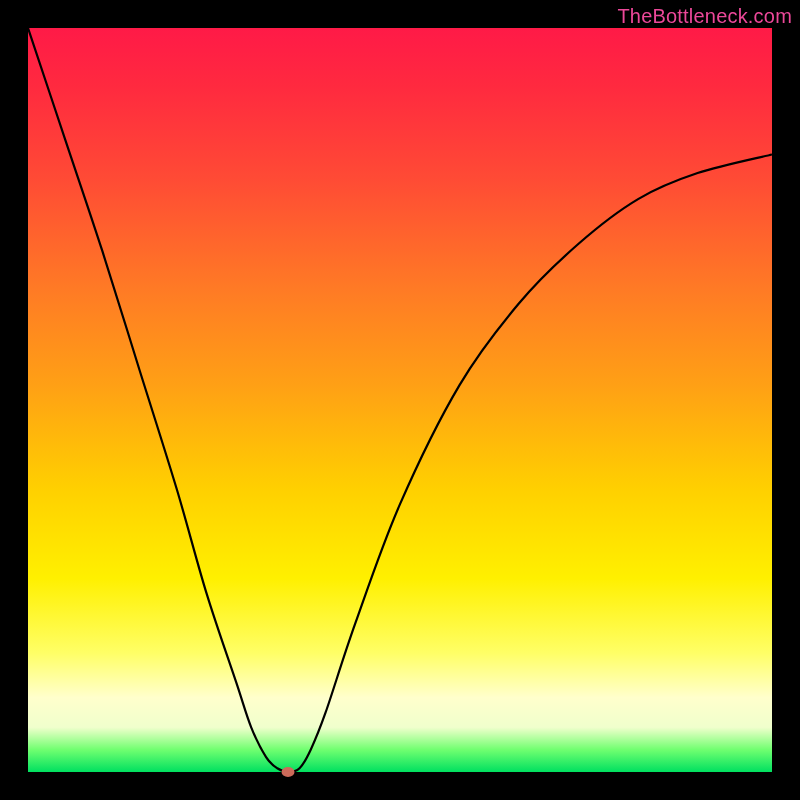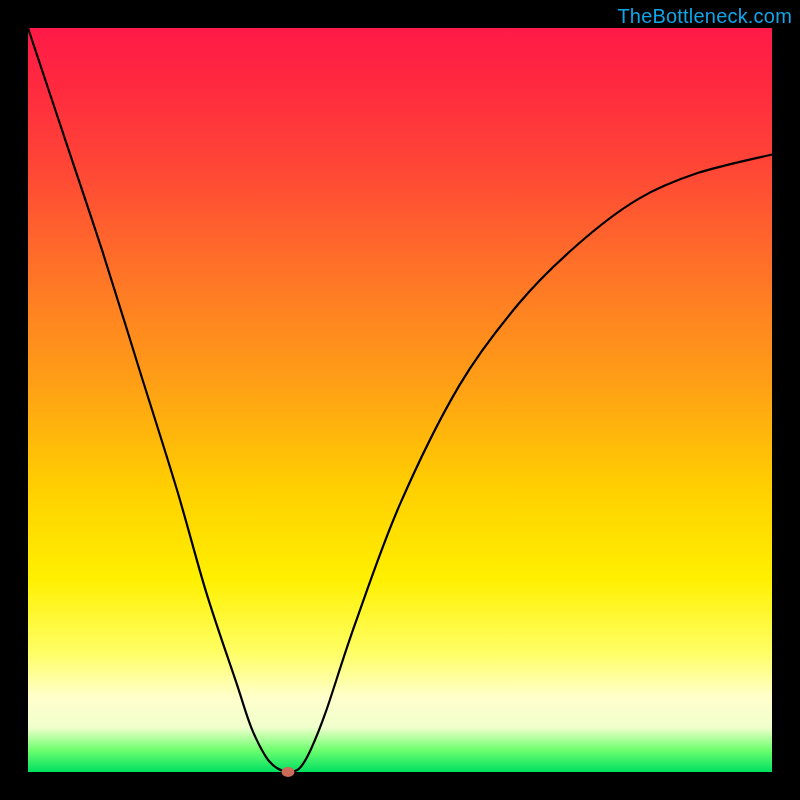--- a/index.html
+++ b/index.html
@@ -29,21 +29,21 @@
       #ffffcc 90%,
       #f0ffcc 94%,
       #70ff70 97%,
       #00e060 100%
     );
   }
   .watermark {
     position: absolute;
     top: 5px;
     right: 8px;
-    color: #0ea5e9;
+    color: #ec4899;
     font-size: 20px;
     font-weight: 500;
     letter-spacing: 0.2px;
     z-index: 3;
   }
   svg.curve {
     position: absolute;
     left: 0; top: 0;
     width: 100%;
     height: 100%;

